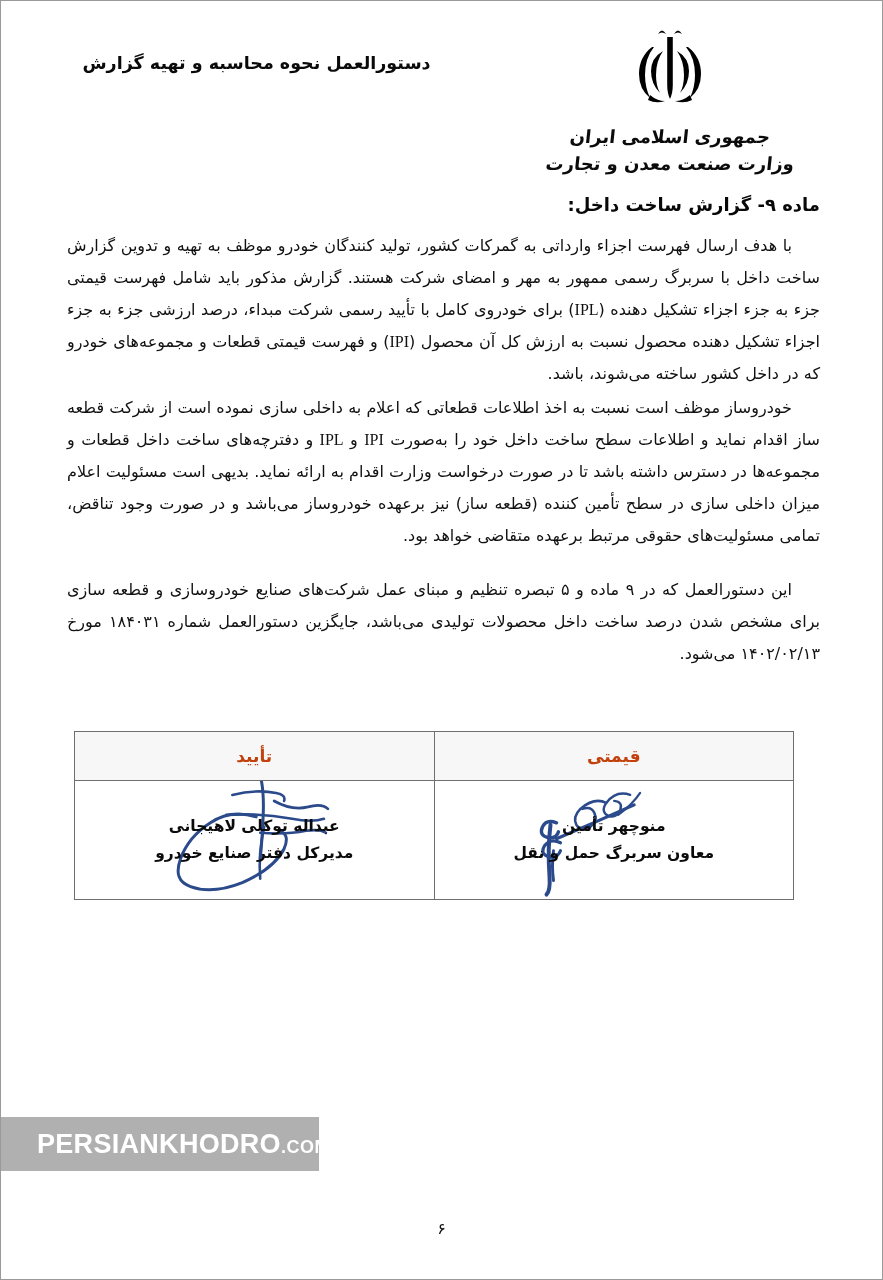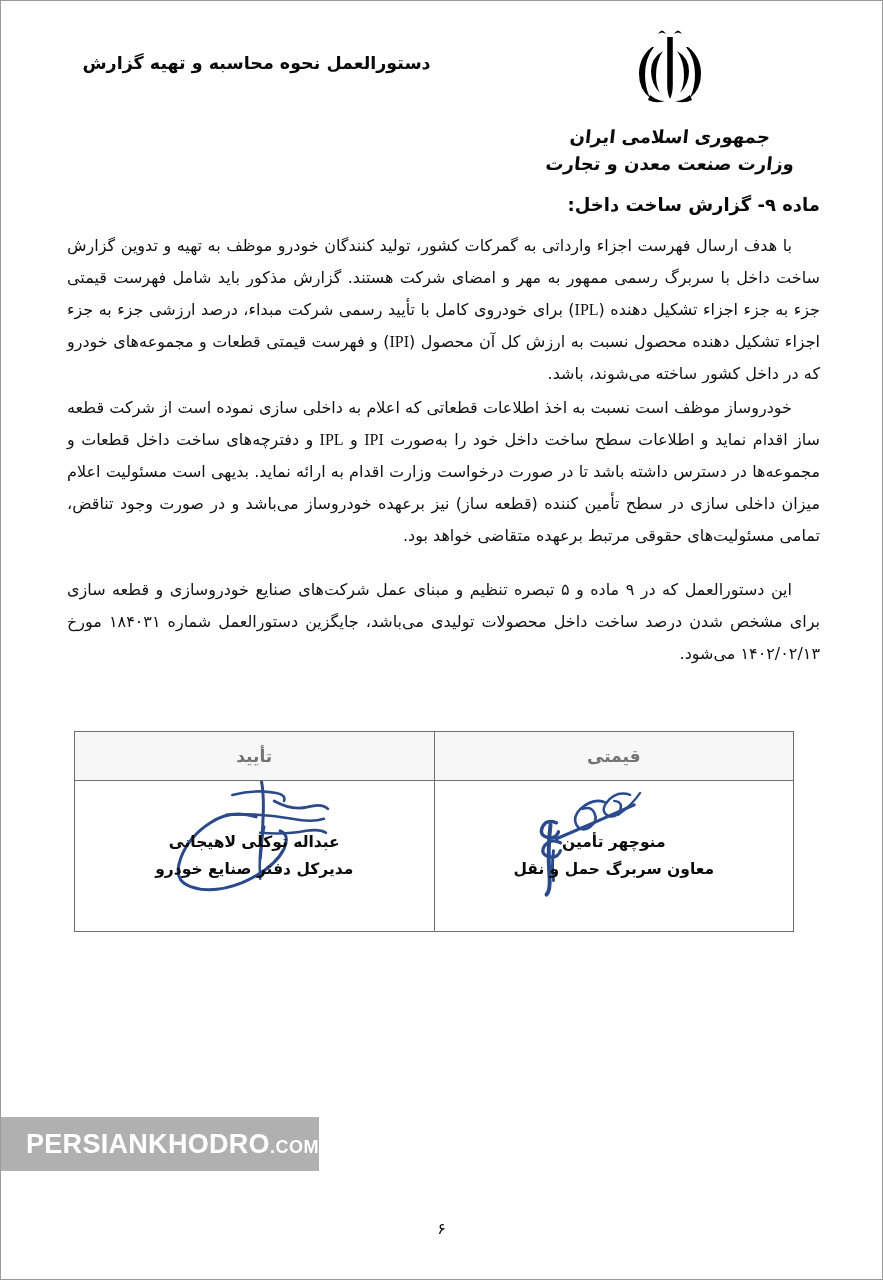--- a/index.html
+++ b/index.html
@@ -107,26 +107,26 @@
   .sig-table th, .sig-table td {
     border: 1px solid #6e6e6e;
     text-align: center;
     vertical-align: middle;
   }
   .sig-table th {
     background: #f7f7f7;
     height: 46px;
     font-size: 17px;
     font-weight: bold;
-    color: #737373;
+    color: #c2410c;
   }
   .sig-table td {
     height: 118px;
     position: relative;
-    padding: 16px;
+    padding: 0;
   }
   .sig-names {
     position: relative;
     z-index: 2;
     font-size: 15.5px;
     font-weight: bold;
     line-height: 1.75;
     color: #0b0b0b;
   }
   .sig-ink {
@@ -147,21 +147,21 @@
     display: flex;
     align-items: center;
     direction: ltr;
   }
   .wm-text {
     font-family: "Liberation Sans", "DejaVu Sans", sans-serif;
     color: #ffffff;
     font-size: 27px;
     font-weight: bold;
     letter-spacing: .3px;
-    margin-left: 25px;
+    margin-left: 36px;
     white-space: nowrap;
     text-align: right;
   }
   .wm-text .tld {
     font-size: 18px;
     font-weight: bold;
     letter-spacing: .5px;
   }
 
   

